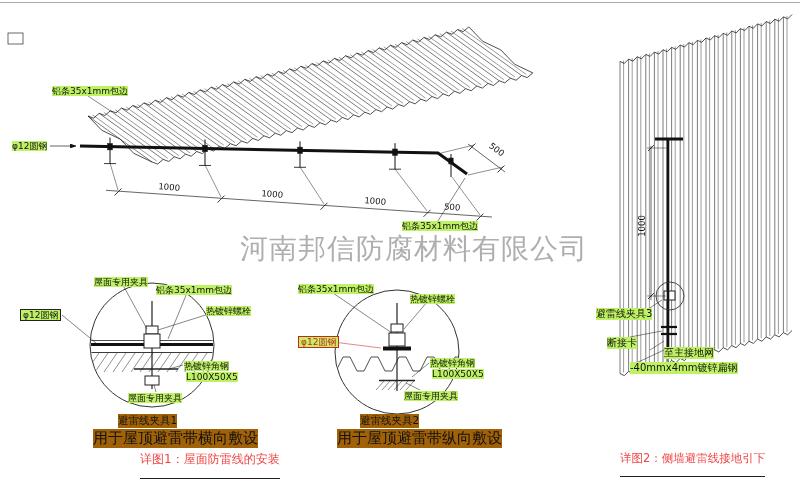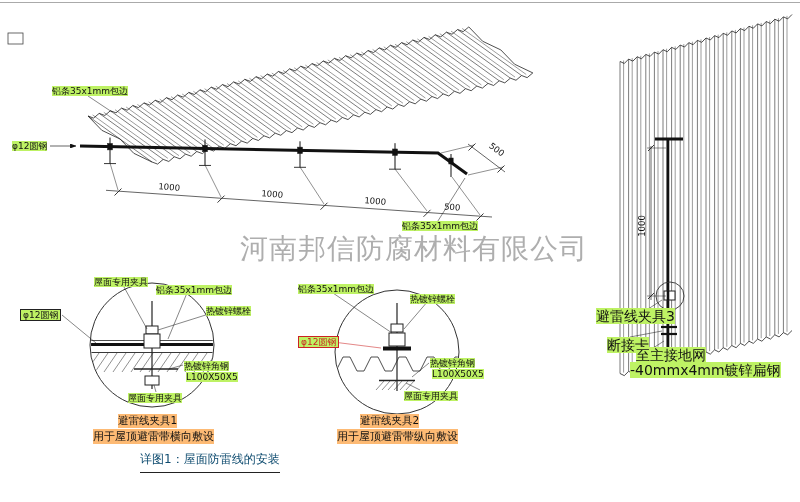--- a/index.html
+++ b/index.html
@@ -1,26 +1,26 @@
 <!DOCTYPE html>
 <html><head>
 <meta charset="utf-8">
 <style>
   *{margin:0;padding:0;box-sizing:border-box}
   html,body{width:800px;height:502px;background:#fff;overflow:hidden}
   body{font-family:"DejaVu Sans","Liberation Sans",sans-serif;position:relative;color:#111}
   .stage{position:absolute;inset:0;background:#fff}
   svg{position:absolute;left:0;top:0}
   .lbl{position:absolute;font-size:9px;line-height:1.15;color:#111;white-space:nowrap;background:#bef264}
-  .lbl.md{font-size:14px}
+  .lbl.md{font-size:10px}
   .lbl.boxed{border:1px solid #222;padding:0 2px}
   .lbl.red{color:#cc2222;border-color:#cc2222}
-  .cap{position:absolute;font-size:10.5px;color:#111;white-space:nowrap;background:#fdba74}
-  .cap.sub{font-size:11px}
-  .fig-cap{position:absolute;font-size:12px;color:#0c4a6e;border-bottom:1px solid #222;padding-bottom:4px;white-space:nowrap;background:#fff}
+  .cap{position:absolute;font-size:10.5px;color:#111;white-space:nowrap;background:#a16207}
+  .cap.sub{font-size:15px}
+  .fig-cap{position:absolute;font-size:12px;color:#ef4444;border-bottom:1px solid #222;padding-bottom:10px;white-space:nowrap;background:#fff}
   .fig-cap.small{font-size:11.5px}
   .watermark{position:absolute;left:240px;top:234px;font-family:Liberation Serif, serif;font-size:28px;line-height:1.1;color:#9a9a9a;opacity:.8;letter-spacing:1px;white-space:nowrap}
   .dim{font-size:8.5px;fill:#111;font-family:"DejaVu Sans","Liberation Sans",sans-serif}
 </style>
 </head>
 <body>
 
 <div class="stage">
 
   <svg id="cad" width="800" height="502" viewBox="0 0 800 502">
@@ -311,19 +311,20 @@
   <div class="lbl" style="left:298px;top:284px">铝条35x1mm包边</div>
   <div class="lbl" style="left:410px;top:294px">热镀锌螺栓</div>
   <div class="lbl boxed red" style="left:298px;top:336px">φ12圆钢</div>
   <div class="lbl" style="left:430px;top:358px">热镀锌角钢</div>
   <div class="lbl" style="left:432px;top:369px">L100X50X5</div>
   <div class="lbl" style="left:404px;top:391px">屋面专用夹具</div>
   <div class="cap" style="left:360px;top:414px">避雷线夹具2</div>
   <div class="cap sub" style="left:337px;top:429px">用于屋顶避雷带纵向敷设</div>
 
   <div class="fig-cap" style="left:140px;top:451px">详图1：屋面防雷线的安装</div>
+  <div class="fig-cap small" style="left:620px;top:451px">详图2：侧墙避雷线接地引下</div>
 
   <div class="lbl md" style="left:596px;top:308px">避雷线夹具3</div>
   <div class="lbl md" style="left:607px;top:337px">断接卡</div>
-  <div class="lbl md" style="left:636px;top:347px">至主接地网</div>
+  <div class="lbl md" style="left:664px;top:347px">至主接地网</div>
   <div class="lbl md" style="left:630px;top:362px">-40mmx4mm镀锌扁钢</div>
 
 </div>
 
 </body></html>

